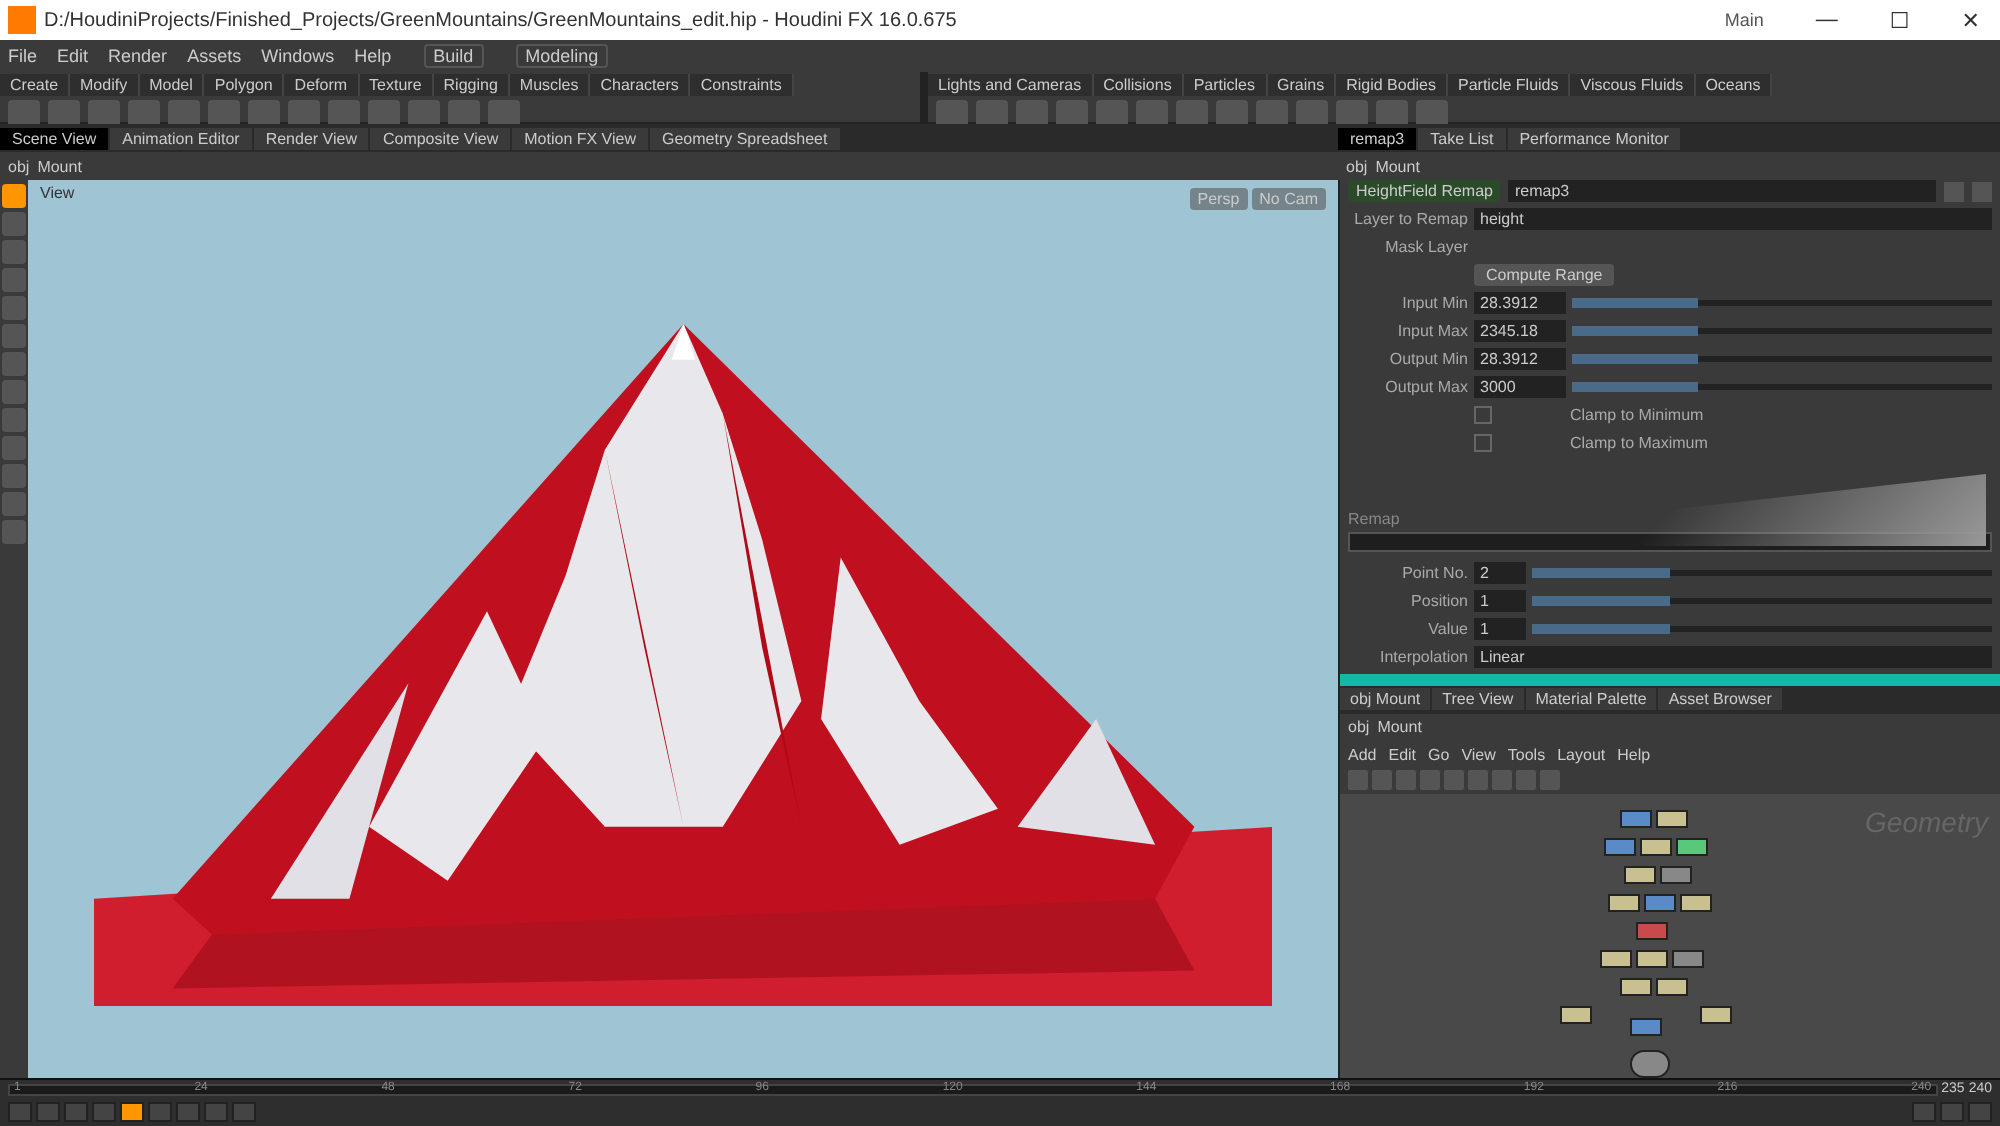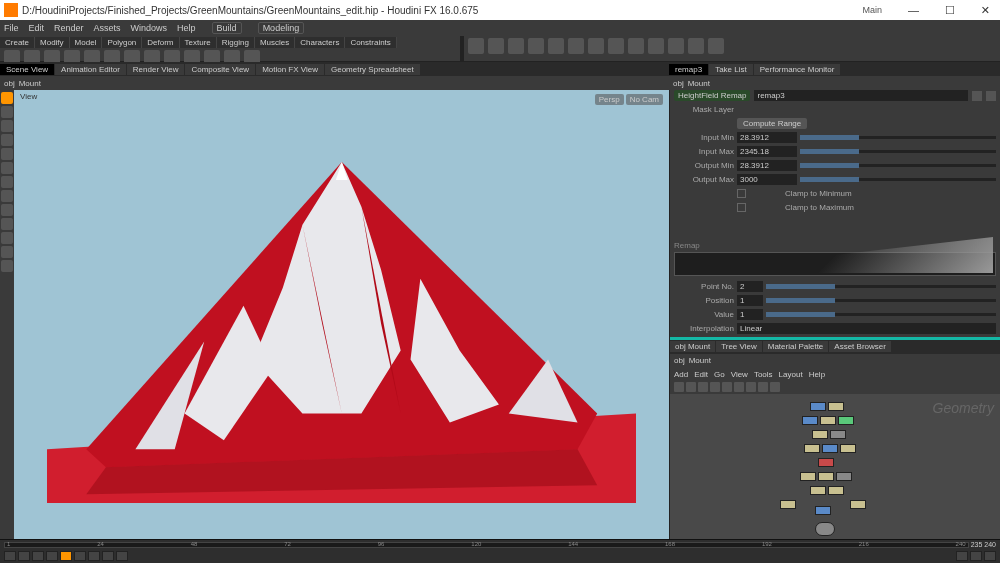--- a/index.html
+++ b/index.html
@@ -34,29 +34,29 @@
 .mountain { position:absolute; left:5%; right:5%; top:12%; bottom:8%; }
 .mountain svg { width:100%; height:100%; }
 .right-col { flex:1; width:331px; display:flex; flex-direction:column; background:#3a3a3a; border-left:1px solid #222; }
 .param-panel { flex:0 0 55%; overflow:hidden; display:flex; flex-direction:column; }
 .param-head { height:14px; background:#3a3a3a; display:flex; align-items:center; font-size:8px; padding:0 4px; gap:4px; }
 .param-head .nodetype { background:#2a4a2a; padding:1px 4px; border-radius:2px; }
 .param-head input { background:#222; border:none; color:#ccc; font-size:8px; padding:1px 3px; flex:1; }
 .param-rows { padding:2px 4px; display:flex; flex-direction:column; gap:1px; }
 .param-row { display:flex; align-items:center; gap:3px; height:13px; }
 .param-row label { width:60px; text-align:right; font-size:8px; color:#aaa; }
-.param-row input { background:#222; border:none; color:#ccc; font-size:8px; padding:1px 3px; width:60px; }
+.param-row input { background:#222; border:none; color:#ccc; font-size:8px; padding:1px 3px; width:46px; }
 .param-row .slider { flex:1; height:3px; background:#222; position:relative; }
 .param-row .slider::after { content:""; position:absolute; left:0; top:-1px; height:5px; width:30%; background:#4a6a8a; }
 .param-row .chk { width:9px; height:9px; border:1px solid #666; }
 .param-row .lbl { font-size:8px; color:#aaa;margin-left:36px; }
 .btn-sm { background:#555; border:none; color:#ccc; font-size:8px; padding:1px 6px; border-radius:2px; }
 .ramp { height:44px; background:#1e1e1e; margin:2px 4px; border:1px solid #555; position:relative; }
 .ramp::after { content:""; position:absolute; right:2px; bottom:2px; left:2px; height:36px; background:linear-gradient(135deg, transparent 0%, transparent 50%, #999 100%); clip-path:polygon(0% 100%, 100% 0%, 100% 100%); }
-.network-panel { flex:1; display:flex; flex-direction:column; border-top:3px solid #14b8a6; }
+.network-panel { flex:1; display:flex; flex-direction:column; border-top:6px solid #14b8a6; }
 .net-tabs { height:14px; display:flex; align-items:center; font-size:8px; gap:1px; background:#2a2a2a; }
 .net-tabs span { padding:1px 5px; background:#3a3a3a; }
 .net-menu { height:13px; display:flex; align-items:center; gap:6px; font-size:8px; padding:0 4px; }
 .net-toolbar { height:13px; display:flex; align-items:center; gap:2px; padding:0 4px; }
 .net-toolbar i { width:10px; height:10px; background:#555; border-radius:1px; }
 .net-canvas { flex:1; background:#494949; position:relative; overflow:hidden; }
 .net-canvas .ghost { position:absolute; right:6px; top:6px; font-size:14px; color:#666; font-style:italic; }
 .node { position:absolute; width:16px; height:9px; background:#c8c090; border:1px solid #222; }
 .node.b { background:#5a8ac8; }
 .node.r { background:#c84a4a; }
@@ -121,20 +121,30 @@
         <i></i>
         <i></i>
         <i></i>
         <i></i>
         <i></i>
         <i></i>
     </div>
   </div>
   <div class="shelf-divider"></div>
   <div style="flex:1;display:flex;flex-direction:column;">
+    <div class="shelf-tabs">
+      <span>Lights and Cameras</span>
+      <span>Collisions</span>
+      <span>Particles</span>
+      <span>Grains</span>
+      <span>Rigid Bodies</span>
+      <span>Particle Fluids</span>
+      <span>Viscous Fluids</span>
+      <span>Oceans</span>
+    </div>
     <div class="shelf-icons">
       <i></i>
         <i></i>
         <i></i>
         <i></i>
         <i></i>
         <i></i>
         <i></i>
         <i></i>
         <i></i>
@@ -218,20 +228,24 @@
   <div class="right-col">
 
     <div class="param-panel">
       <div class="param-head">
         <span class="nodetype">HeightField Remap</span>
         <input value="remap3" style="">
         <i style="width:10px;height:10px;background:#555;"></i>
         <i style="width:10px;height:10px;background:#555;"></i>
       </div>
       <div class="param-rows">
+        <div class="param-row">
+            <label>Layer to Remap</label>
+            <input style="flex: 1 1 0%;" value="height">
+          </div>
         <div class="param-row">
             <label>Mask Layer</label>
           </div>
         <div class="param-row">
             <label></label>
             <button class="btn-sm">Compute Range</button>
           </div>
         <div class="param-row">
             <label>Input Min</label>
             <input value="28.3912" style="">

